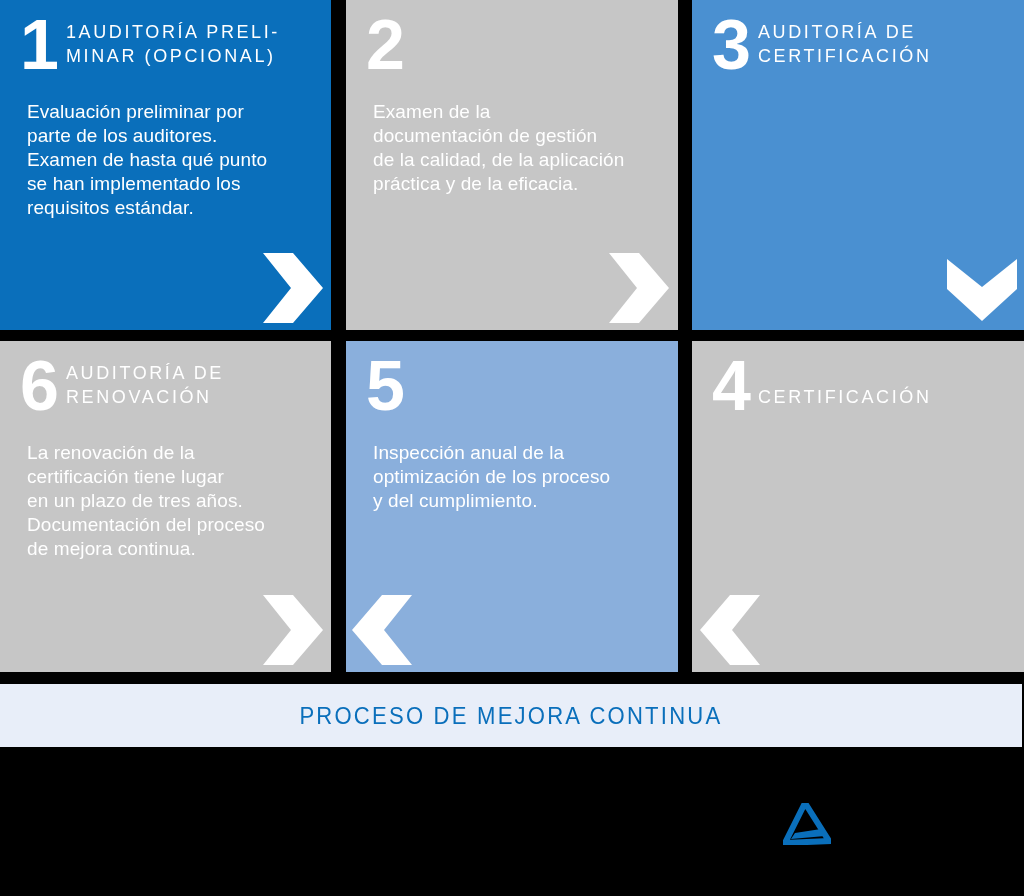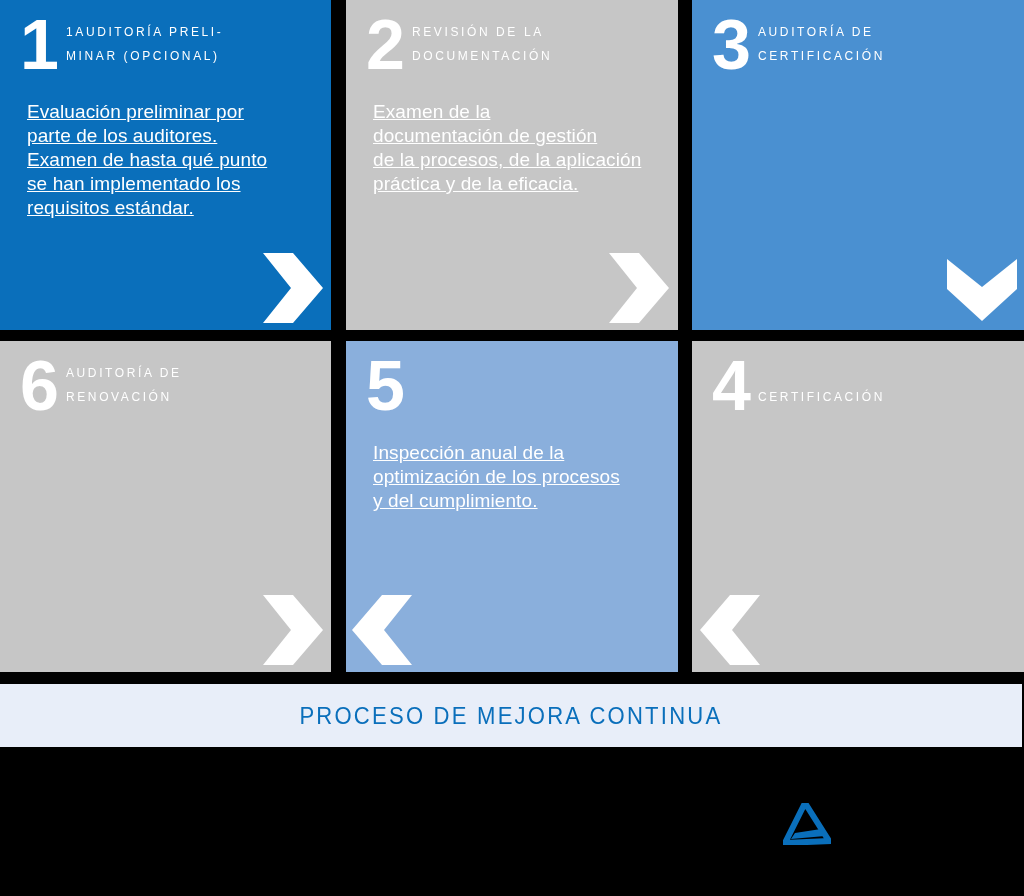--- a/index.html
+++ b/index.html
@@ -4,23 +4,23 @@
 <style>
   html, body { margin:0; padding:0; background:#000; }
   body { width:1024px; height:896px; position:relative; overflow:hidden; font-family:"Liberation Sans", sans-serif; }
   .panel { position:absolute; box-sizing:border-box; color:#fff; }
   .p-dark { background:#0a6fbb; }
   .p-mid { background:#4a90d1; }
   .p-light { background:#8aafdc; }
   .p-grey { background:#c6c6c6; }
   .head { position:absolute; left:20px; top:14px; display:flex; align-items:flex-start; }
   .num { font-family:"Liberation Sans", sans-serif; font-weight:bold; font-size:70px; line-height:62px; width:46px; letter-spacing:-2px; }
-  .title { margin-left:0px; margin-top:6px; font-size:12px; letter-spacing:2.6px; line-height:24px; text-transform:uppercase; white-space:pre; }
+  .title { margin-left:0px; margin-top:6px; font-size:18px; letter-spacing:2.6px; line-height:24px; text-transform:uppercase; white-space:pre; }
   .title.single { margin-top:30px; }
-  .body { position:absolute; left:27px; top:100px; font-size:19px; line-height:24px; white-space:pre; letter-spacing:0.1px;text-decoration:underline; }
+  .body { position:absolute; left:27px; top:100px; font-size:19px; line-height:24px; white-space:pre; letter-spacing:0.1px; }
   .arrow { position:absolute; width:62px; height:70px; }
   .banner { position:absolute; left:0; top:684px; width:1022px; height:63px; background:#e8eef9; display:flex; align-items:center; justify-content:center; }
   .banner span { color:#0a6fbb; font-size:24px; letter-spacing:2.4px; transform:scaleX(0.92); }
   .logo { position:absolute; left:783px; top:803px; width:48px; height:42px; }
 </style>
 </head>
 <body>
 
 <div class="panel p-dark" style="left:0;top:0;width:331px;height:330px;">
   <div class="head">
@@ -34,26 +34,24 @@
 se han implementado los
 requisitos estándar.</div>
   <svg class="arrow" style="left:261px;top:253px;" viewBox="0 0 62 70">
       <polygon points="2,0 32,0 62,35 32,70 2,70 30,35" fill="#fff"></polygon>
     </svg>
 </div>
 
 <div class="panel p-grey" style="left:346px;top:0;width:332px;height:330px;">
   <div class="head">
     <span class="num">2</span>
-    <span class="title">REVISIÓN DE LA
-DOCUMENTACIÓN</span>
   </div>
   <div class="body">Examen de la
 documentación de gestión
-de la procesos, de la aplicación
+de la calidad, de la aplicación
 práctica y de la eficacia.</div>
   <svg class="arrow" style="left:261px;top:253px;" viewBox="0 0 62 70">
       <polygon points="2,0 32,0 62,35 32,70 2,70 30,35" fill="#fff"></polygon>
     </svg>
 </div>
 
 <div class="panel p-mid" style="left:692px;top:0;width:332px;height:330px;">
   <div class="head">
     <span class="num">3</span>
     <span class="title">AUDITORÍA DE
@@ -63,31 +61,36 @@
       <polygon points="0,0 35,28 70,0 70,30 35,62 0,30" fill="#fff"></polygon>
     </svg>
 </div>
 
 <div class="panel p-grey" style="left:0;top:341px;width:331px;height:331px;">
   <div class="head">
     <span class="num">6</span>
     <span class="title">AUDITORÍA DE
 RENOVACIÓN</span>
   </div>
+  <div class="body">La renovación de la
+certificación tiene lugar
+en un plazo de tres años.
+Documentación del proceso
+de mejora continua.</div>
   <svg class="arrow" style="left:261px;top:254px;" viewBox="0 0 62 70">
       <polygon points="2,0 32,0 62,35 32,70 2,70 30,35" fill="#fff"></polygon>
     </svg>
 </div>
 
 <div class="panel p-light" style="left:346px;top:341px;width:332px;height:331px;">
   <div class="head">
     <span class="num">5</span>
   </div>
   <div class="body">Inspección anual de la
-optimización de los procesos
+optimización de los proceso
 y del cumplimiento.</div>
   <svg class="arrow" style="left:6px;top:254px;" viewBox="0 0 62 70">
       <polygon points="60,0 30,0 0,35 30,70 60,70 32,35" fill="#fff"></polygon>
     </svg>
 </div>
 
 <div class="panel p-grey" style="left:692px;top:341px;width:332px;height:331px;">
   <div class="head">
     <span class="num">4</span>
     <span class="title single">CERTIFICACIÓN</span>

